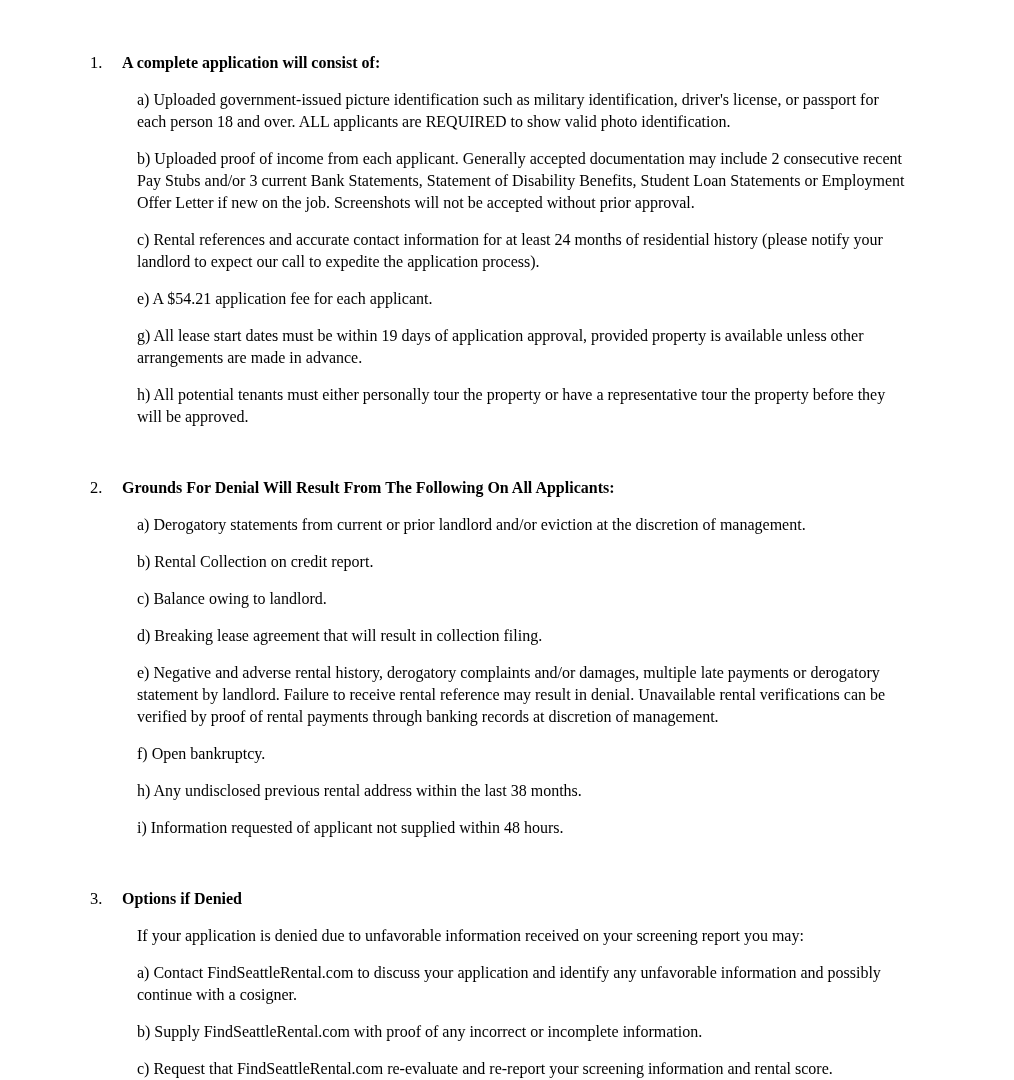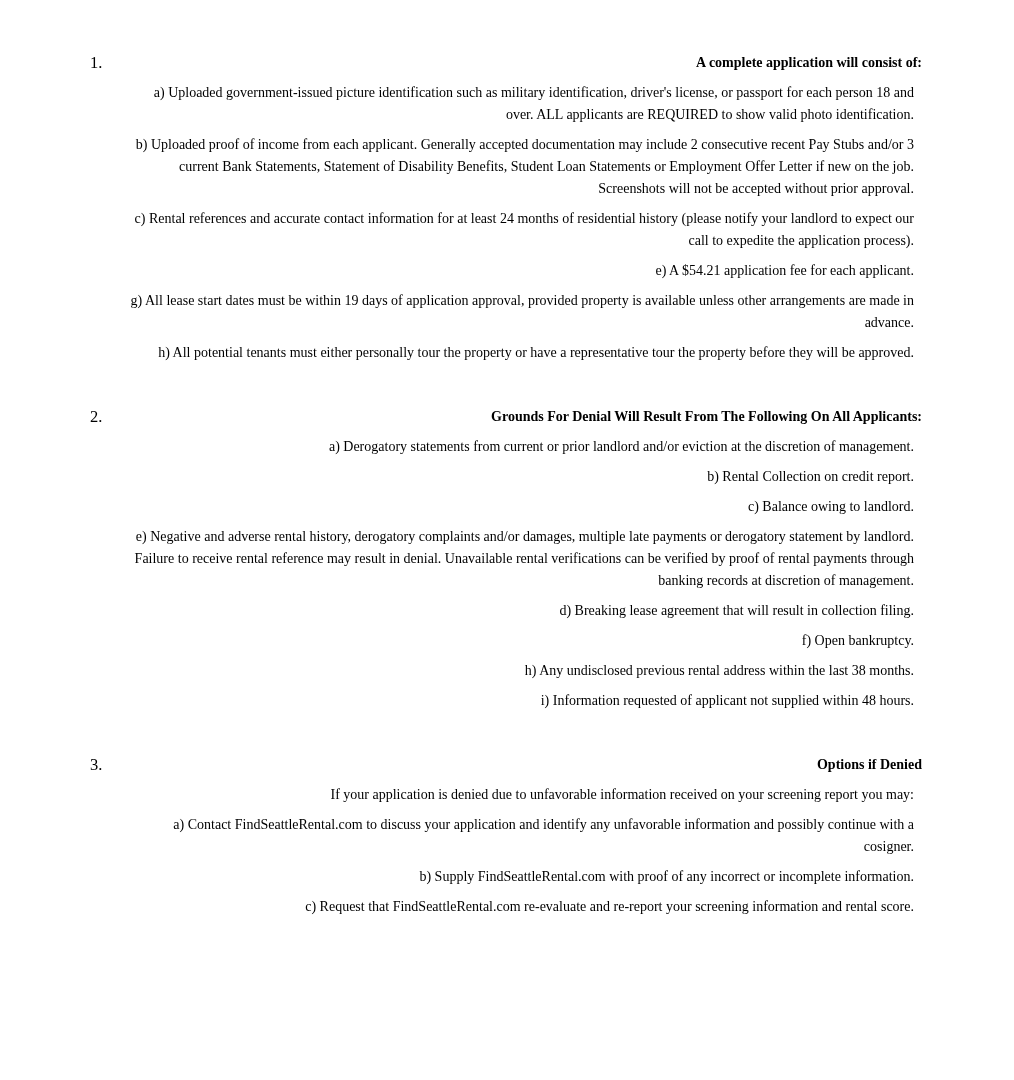--- a/index.html
+++ b/index.html
@@ -24,30 +24,29 @@
     margin-bottom: 34px;
   }
   .num {
     flex: 0 0 32px;
     width: 32px;
     font-size: 16.5px;
     line-height: 22px;
   }
   .content {
     width: 800px;
-    font-size: 14px;
+    font-size: 16px;
     line-height: 22px;
-    text-align: right;
   }
   .title {
     margin: 0;
     font-weight: bold;
   }
   .item {
-    margin: 8px;
+    margin: 15px;
   }
 </style>
 </head>
 <body>
 
 <div class="doc">
 
   <div class="section">
     <div class="num">1.</div>
     <div class="content">
@@ -61,22 +60,22 @@
     </div>
   </div>
 
   <div class="section">
     <div class="num">2.</div>
     <div class="content">
       <p class="title">Grounds For Denial Will Result From The Following On All Applicants:</p>
       <p class="item">a) Derogatory statements from current or prior landlord and/or eviction at the discretion of management.</p>
       <p class="item">b) Rental Collection on credit report.</p>
       <p class="item">c) Balance owing to landlord.</p>
+      <p class="item">d) Breaking lease agreement that will result in collection filing.</p>
       <p class="item">e) Negative and adverse rental history, derogatory complaints and/or damages, multiple late payments or derogatory statement by landlord. Failure to receive rental reference may result in denial. Unavailable rental verifications can be verified by proof of rental payments through banking records at discretion of management.</p>
-      <p class="item">d) Breaking lease agreement that will result in collection filing.</p>
       <p class="item">f) Open bankruptcy.</p>
       <p class="item">h) Any undisclosed previous rental address within the last 38 months.</p>
       <p class="item">i) Information requested of applicant not supplied within 48 hours.</p>
     </div>
   </div>
 
   <div class="section">
     <div class="num">3.</div>
     <div class="content">
       <p class="title">Options if Denied</p>

